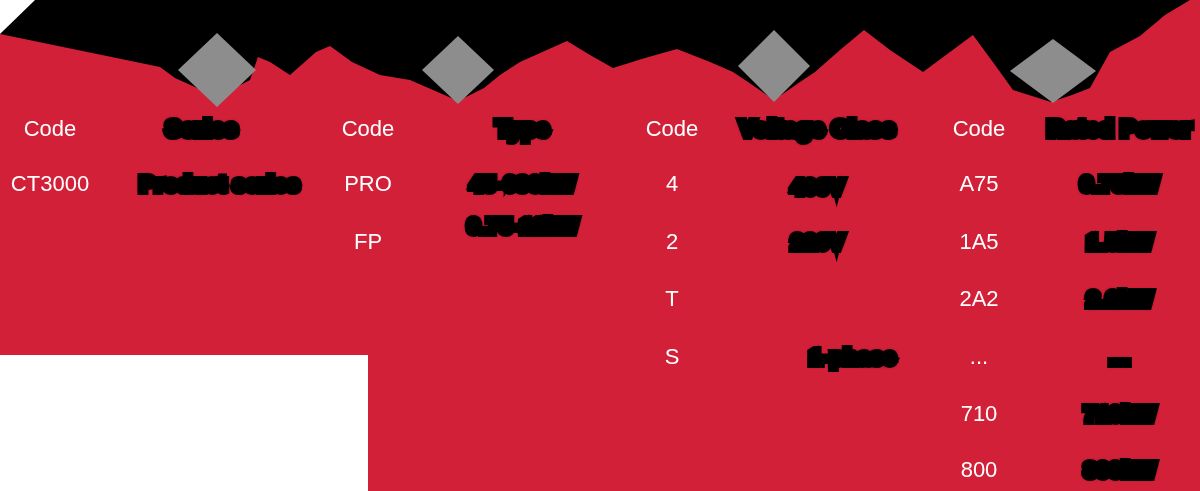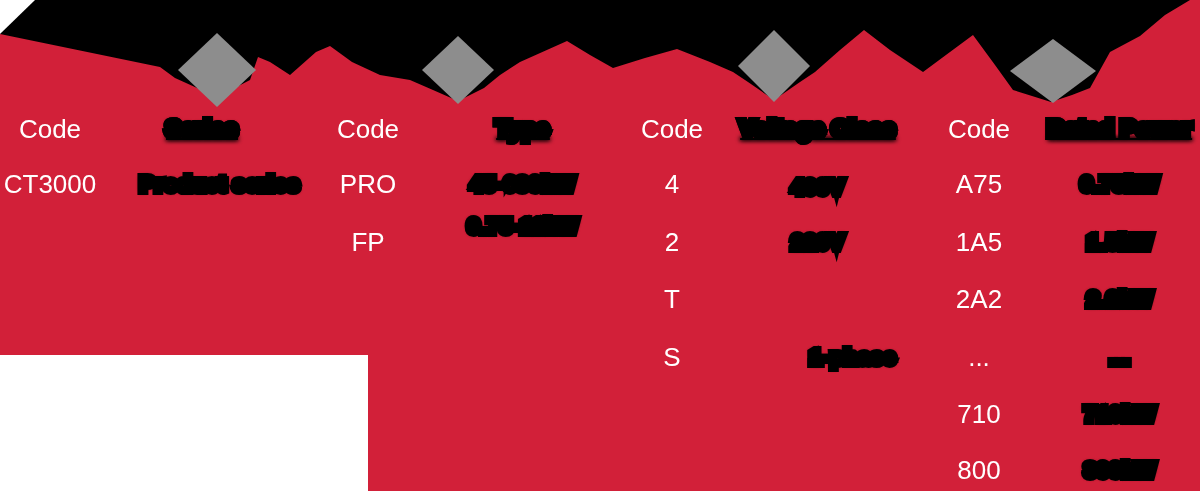--- a/index.html
+++ b/index.html
@@ -33,27 +33,27 @@
   
   .diamond{
     position:absolute;z-index:4;
     clip-path:polygon(50% 0,100% 50%,50% 100%,0 50%);
   }
   
   .cell{
     position:absolute;z-index:5;display:flex;align-items:center;justify-content:center;
     height:34px;line-height:34px;text-align:center;white-space:nowrap;
   }
-  .code{color:#fff;font-size:26px;}
+  .code{color:#fff;font-size:22px;}
   .blob{
     color:#000;font-size:21px;font-weight:700;letter-spacing:1px;
     -webkit-text-stroke:8px #000;
     text-shadow:0 0 4px #000,0 0 4px #000,0 0 5px #000;
   }
-  .blob.hdr{font-size:22px;text-decoration:underline;}
+  .blob.hdr{font-size:22px;}
 </style>
 </head>
 <body>
 
 <div class="canvas">
 
   <div class="banner"></div>
   <div class="model-code">CT3000-PRO-4T-A75</div>
 
   <div class="red-panel" style="background: rgb(210, 32, 57);"></div>

